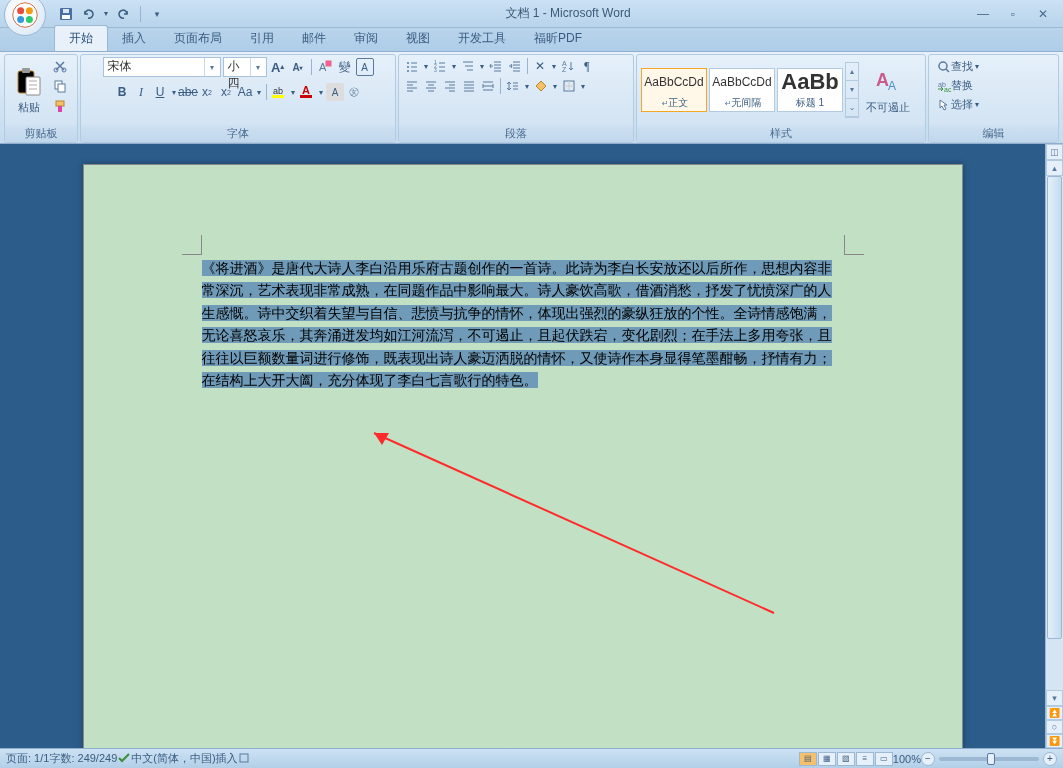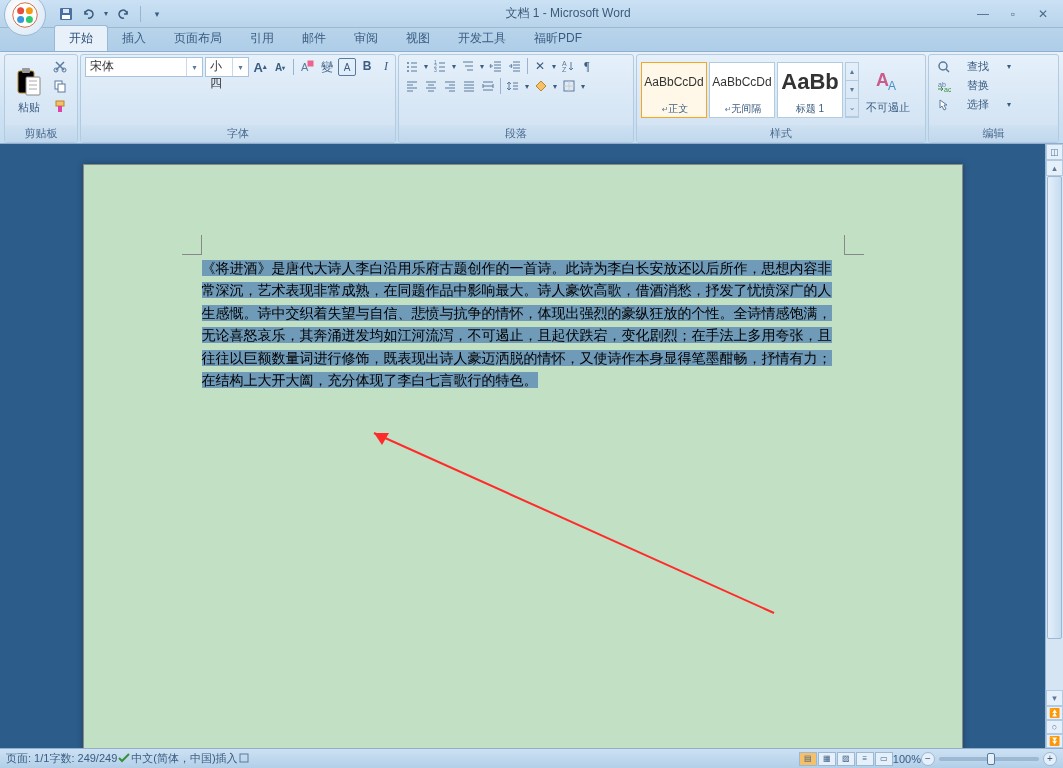--- a/index.html
+++ b/index.html
@@ -35,29 +35,29 @@
 
 .font-row { display: flex; align-items: center; gap: 2px; margin-bottom: 4px; }
 .font-combo { height: 20px; border: 1px solid #a9c2db; background: #fff; font-size: 12px; padding: 0 18px 0 4px; position: relative; color: #333; }
 .font-name { width: 118px; }
 .font-size { width: 44px; }
 .combo-arrow { position: absolute; right: 0; top: 0; width: 16px; height: 100%; border-left: 1px solid #c9d9ea; display: flex; align-items: center; justify-content: center; font-size: 8px; color: #5a7a9d; }
 
 .row { display: flex; align-items: center; gap: 1px; }
 
 
-.style-item { width: 66px; height: 56px; border: 1px solid #b3cbe1; background: #fff; display: flex; flex-direction: column; align-items: center; justify-content: center; cursor: pointer; }
+.style-item { width: 66px; height: 44px; border: 1px solid #b3cbe1; background: #fff; display: flex; flex-direction: column; align-items: center; justify-content: center; cursor: pointer; }
 .style-item.sel { border-color: #f5a623; background: #fff8e8; }
 .style-preview { font-size: 12px; color: #333; flex: 1; display: flex; align-items: center; }
 .style-name { font-size: 10px; color: #3a5c81; padding: 1px 0; }
 .style-arrow { font-size: 8px; color: #5a7a9d; margin-left: 2px; }
 .style-scroll { display: flex; flex-direction: column; width: 14px; height: 56px; border: 1px solid #b3cbe1; }
 .style-scroll div { flex: 1; display: flex; align-items: center; justify-content: center; font-size: 8px; color: #5a7a9d; border-bottom: 1px solid #b3cbe1; cursor: pointer; }
 
-.edit-item { display: flex; align-items: center; gap: 16px; font-size: 11px; color: #3a5c81; padding: 2px 4px; cursor: pointer; }
+.edit-item { display: flex; align-items: center; gap: 0; font-size: 11px; color: #3a5c81; padding: 2px 4px; cursor: pointer; }
 .edit-item .icon { width: 14px; height: 14px; display: flex; align-items: center; justify-content: center; }
 
 
 .doc-wrapper { position: absolute; top: 144px; left: 0; right: 0; bottom: 20px; background: #3f6c9a; display: flex; }
 .doc-scroll { flex: 1; background: #2b5c8a; overflow: hidden; position: relative; padding: 20px 0 0 0; display: flex; justify-content: center; }
 .page { width: 880px; height: 650px; background: #c2e0c4; border: 1px solid #888; box-shadow: 0 0 6px rgba(0,0,0,.3); position: relative; }
 .corner { position: absolute; width: 20px; height: 20px; }
 .corner.tl { top: 70px; left: 98px; border-left: 1px solid #888; border-top: 1px solid #888; transform: rotate(180deg); }
 .corner.tr { top: 70px; right: 98px; border-right: 1px solid #888; border-top: 1px solid #888; transform: rotate(180deg); }
 .content { position: absolute; top: 92px; left: 118px; right: 118px; font-size: 14px; line-height: 1.6; color: #000000; }
@@ -175,21 +175,21 @@
               <rect x="3" y="2" width="8" height="5" fill="#f5c069" stroke="#b8862b"></rect>
               <rect x="5" y="7" width="4" height="6" fill="#d4a"></rect>
             </svg>
           </span>
       </div>
     </div>
     <div class="group-label">剪贴板</div>
   </div>
 
   <div class="group" style="width:316px">
-    <div class="group-body" style="flex-direction:row;align-items:flex-start">
+    <div class="group-body" style="flex-direction:column;align-items:center">
       <div class="font-row">
         <div class="font-combo font-name"><span>宋体</span><span class="combo-arrow">▾</span></div>
         <div class="font-combo font-size"><span>小四</span><span class="combo-arrow">▾</span></div>
         <span class="sm-btn" style="font-size:13px;font-weight:bold">A<sup style="font-size:7px">▴</sup></span>
         <span class="sm-btn" style="font-size:10px;font-weight:bold">A<sup style="font-size:6px">▾</sup></span>
         <span class="qat-sep"></span>
         <span class="sm-btn">
             <svg width="16" height="16" viewBox="0 0 16 16">
               <text x="2" y="12" font-size="11" fill="#5a7a9d">A</text>
               <rect x="9" y="2" width="5" height="5" fill="#f5a" stroke="#e07070"></rect>

